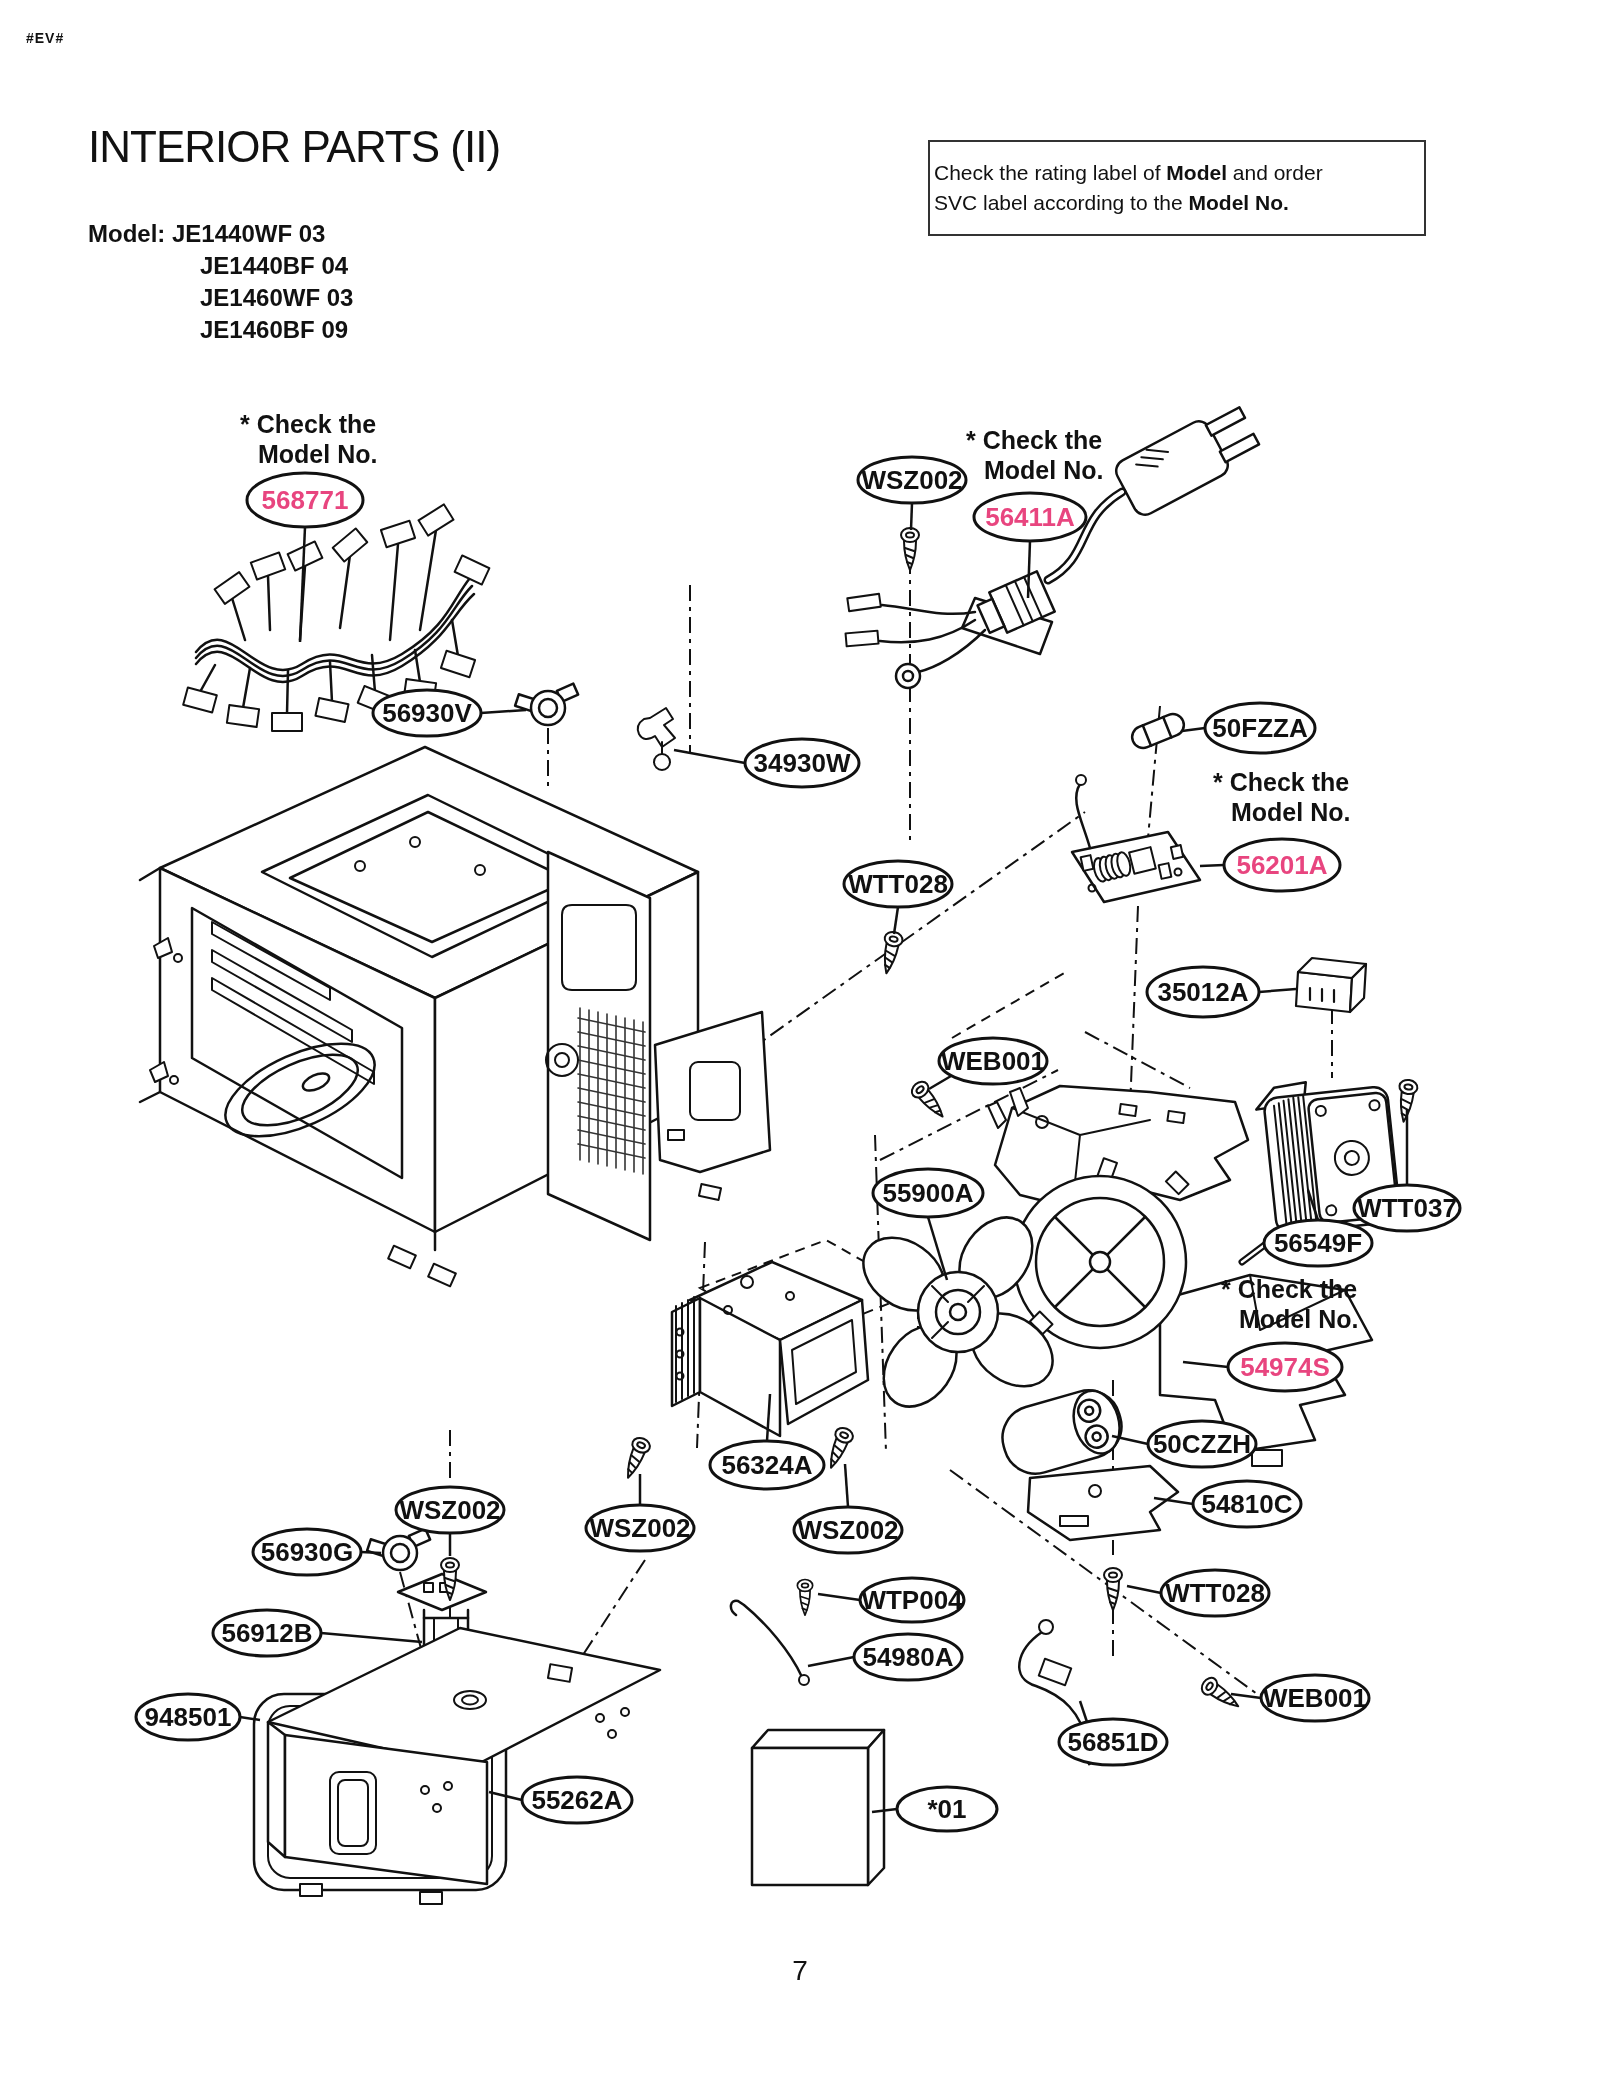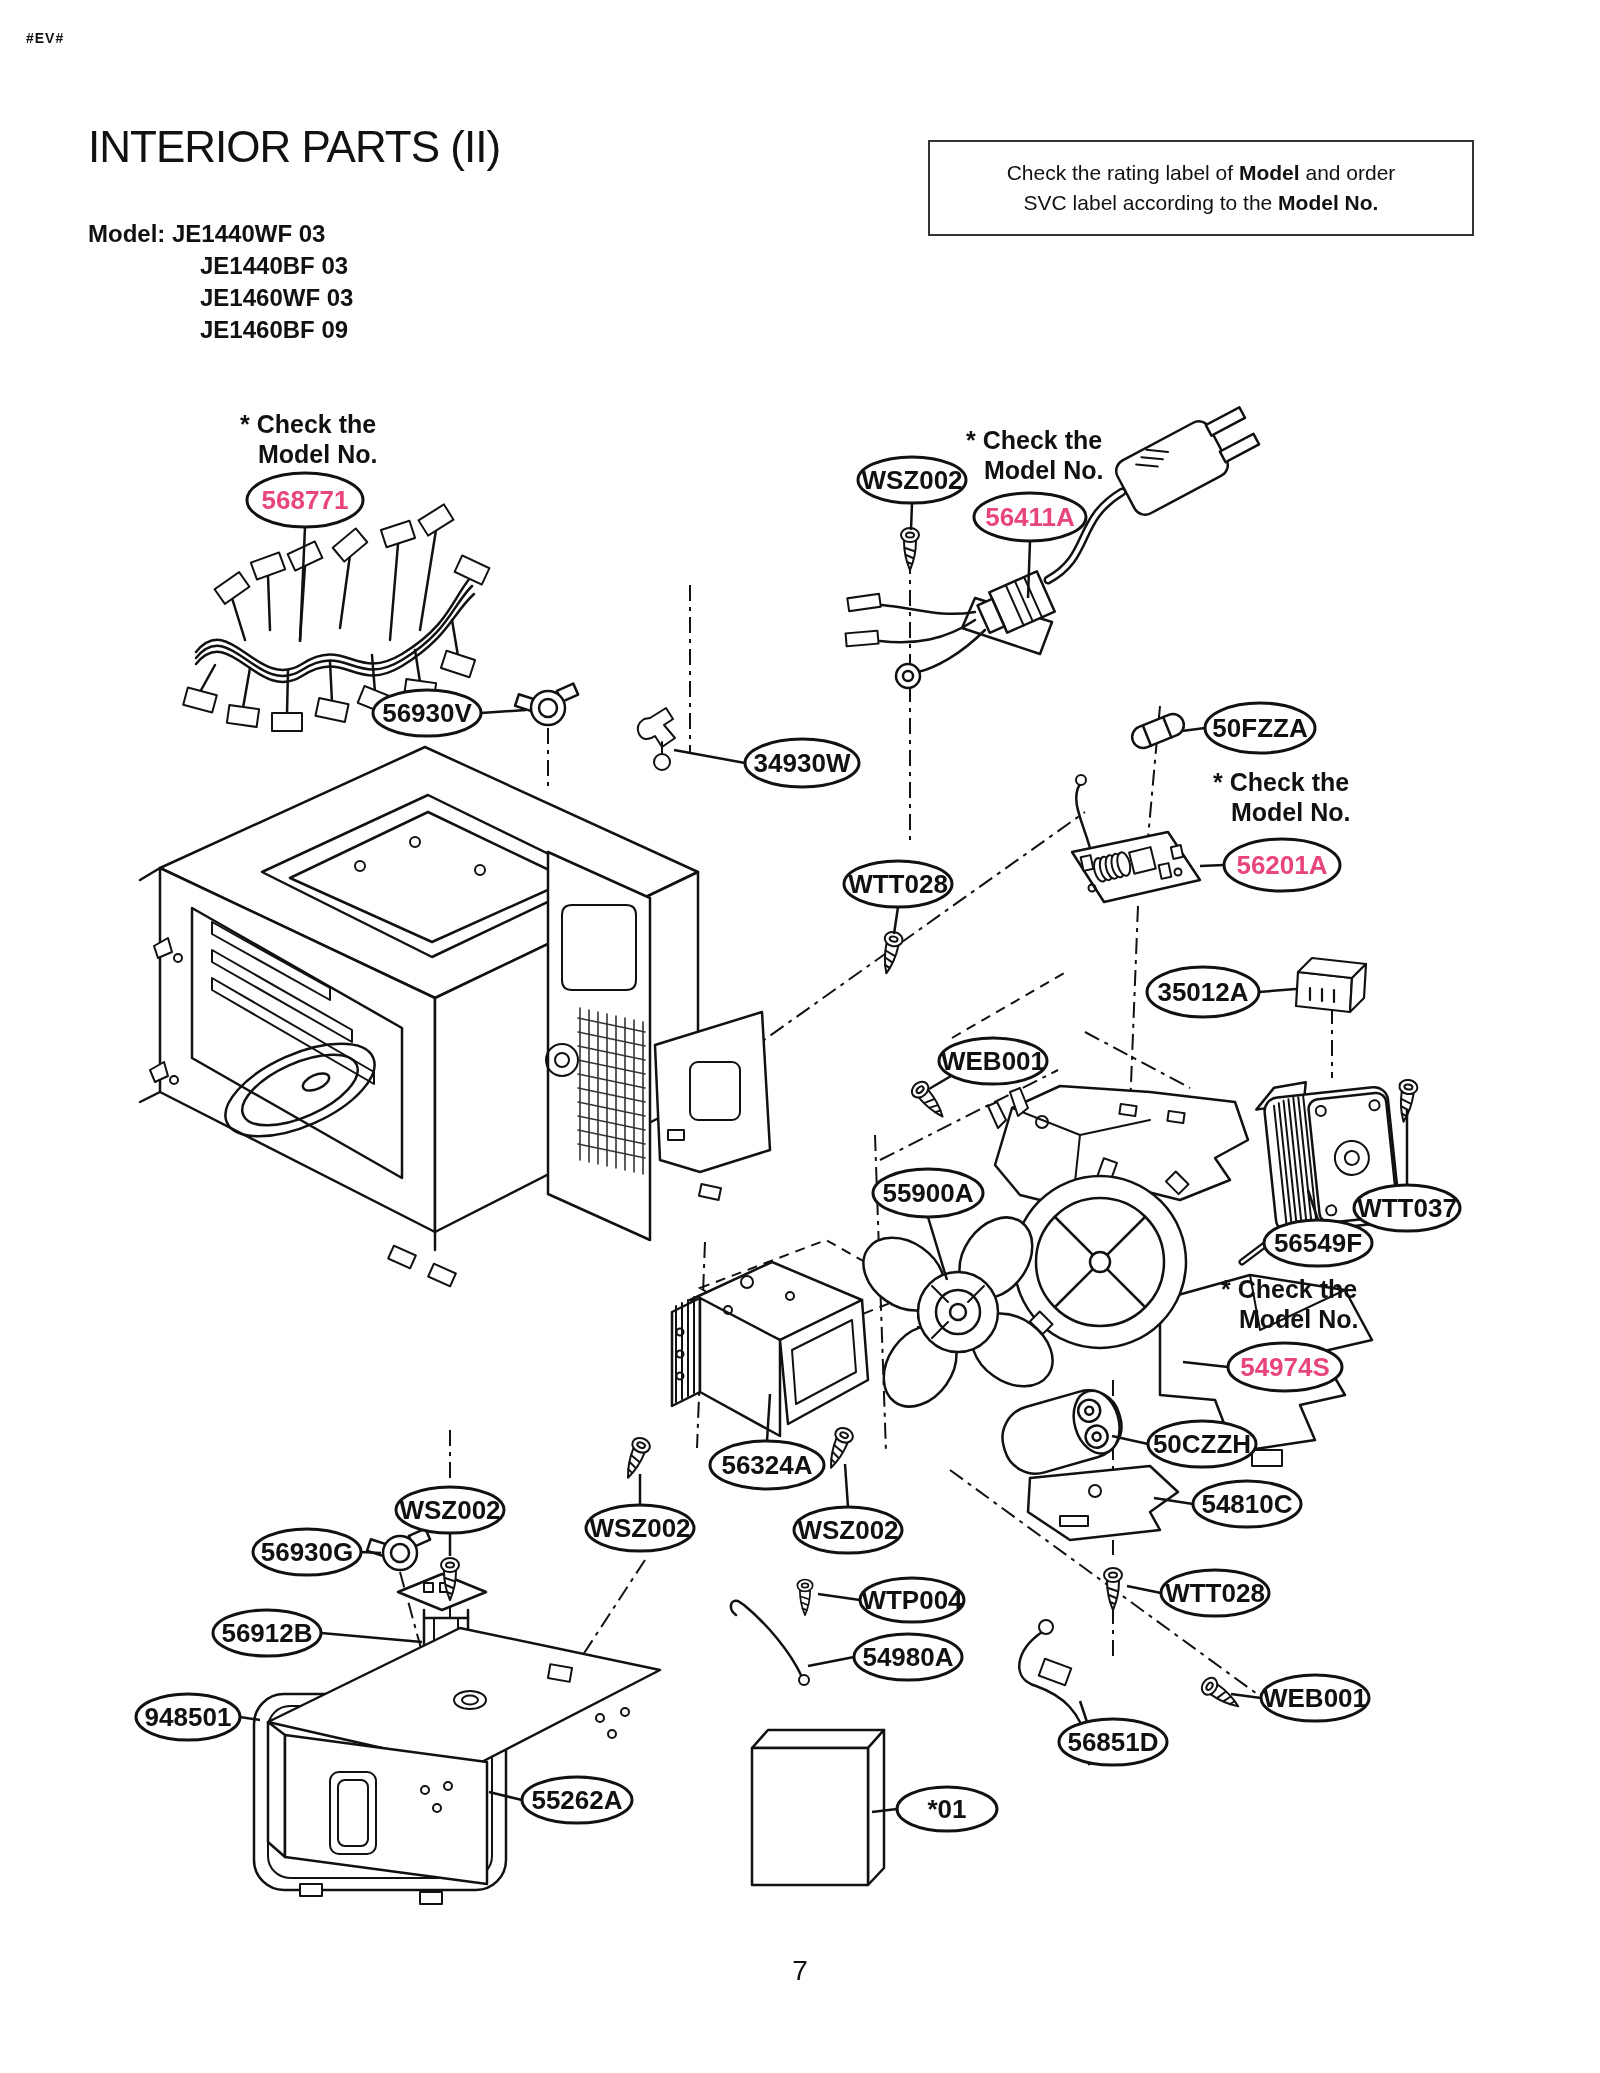--- a/index.html
+++ b/index.html
@@ -7,36 +7,36 @@
     width:1600px;height:2073px;position:relative;background:#fff;
     font-family:"Liberation Sans", sans-serif;color:#111;overflow:hidden;
   }
   .abs{position:absolute;}
   #ev-mark{left:26px;top:30px;font-size:14px;font-weight:700;letter-spacing:1px;}
   #page-title{left:88px;top:122px;font-size:44px;font-weight:400;letter-spacing:-1px;}
   #model-block{left:88px;top:218px;font-size:24px;font-weight:700;line-height:32px;white-space:nowrap;}
   #model-block .model-line{margin-left:112px;}
   #notice-box{
     left:928px;top:140px;width:486px;border:2px solid #333;
-    padding:16px 28px;font-size:21px;line-height:30px;text-align:center;
+    padding:16px 4px;font-size:21px;line-height:30px;
   }
   #use-care-text{left:772px;top:1772px;font-size:24px;font-weight:700;line-height:35px;}
   #page-number{left:770px;top:1955px;width:60px;text-align:center;font-size:28px;}
   svg text{font-family:"Liberation Sans", sans-serif;}
   b{font-weight:700;}
 </style>
 </head>
 <body>
 
 <div class="abs" id="ev-mark">#EV#</div>
 <div class="abs" id="page-title">INTERIOR PARTS (II)</div>
 
 <div class="abs" id="model-block">
   <div>Model: JE1440WF 03</div>
-  <div class="model-line">JE1440BF 03</div>
+  <div class="model-line">JE1440BF 04</div>
   <div class="model-line">JE1460WF 03</div>
   <div class="model-line">JE1460BF 09</div>
 </div>
 
 <div class="abs" id="notice-box">
   <span>Check the rating label of </span><b>Model</b><span> and order</span><br>
   <span>SVC label according to the </span><b>Model No.</b>
 </div>
 
 <div class="abs" id="use-care-text">

